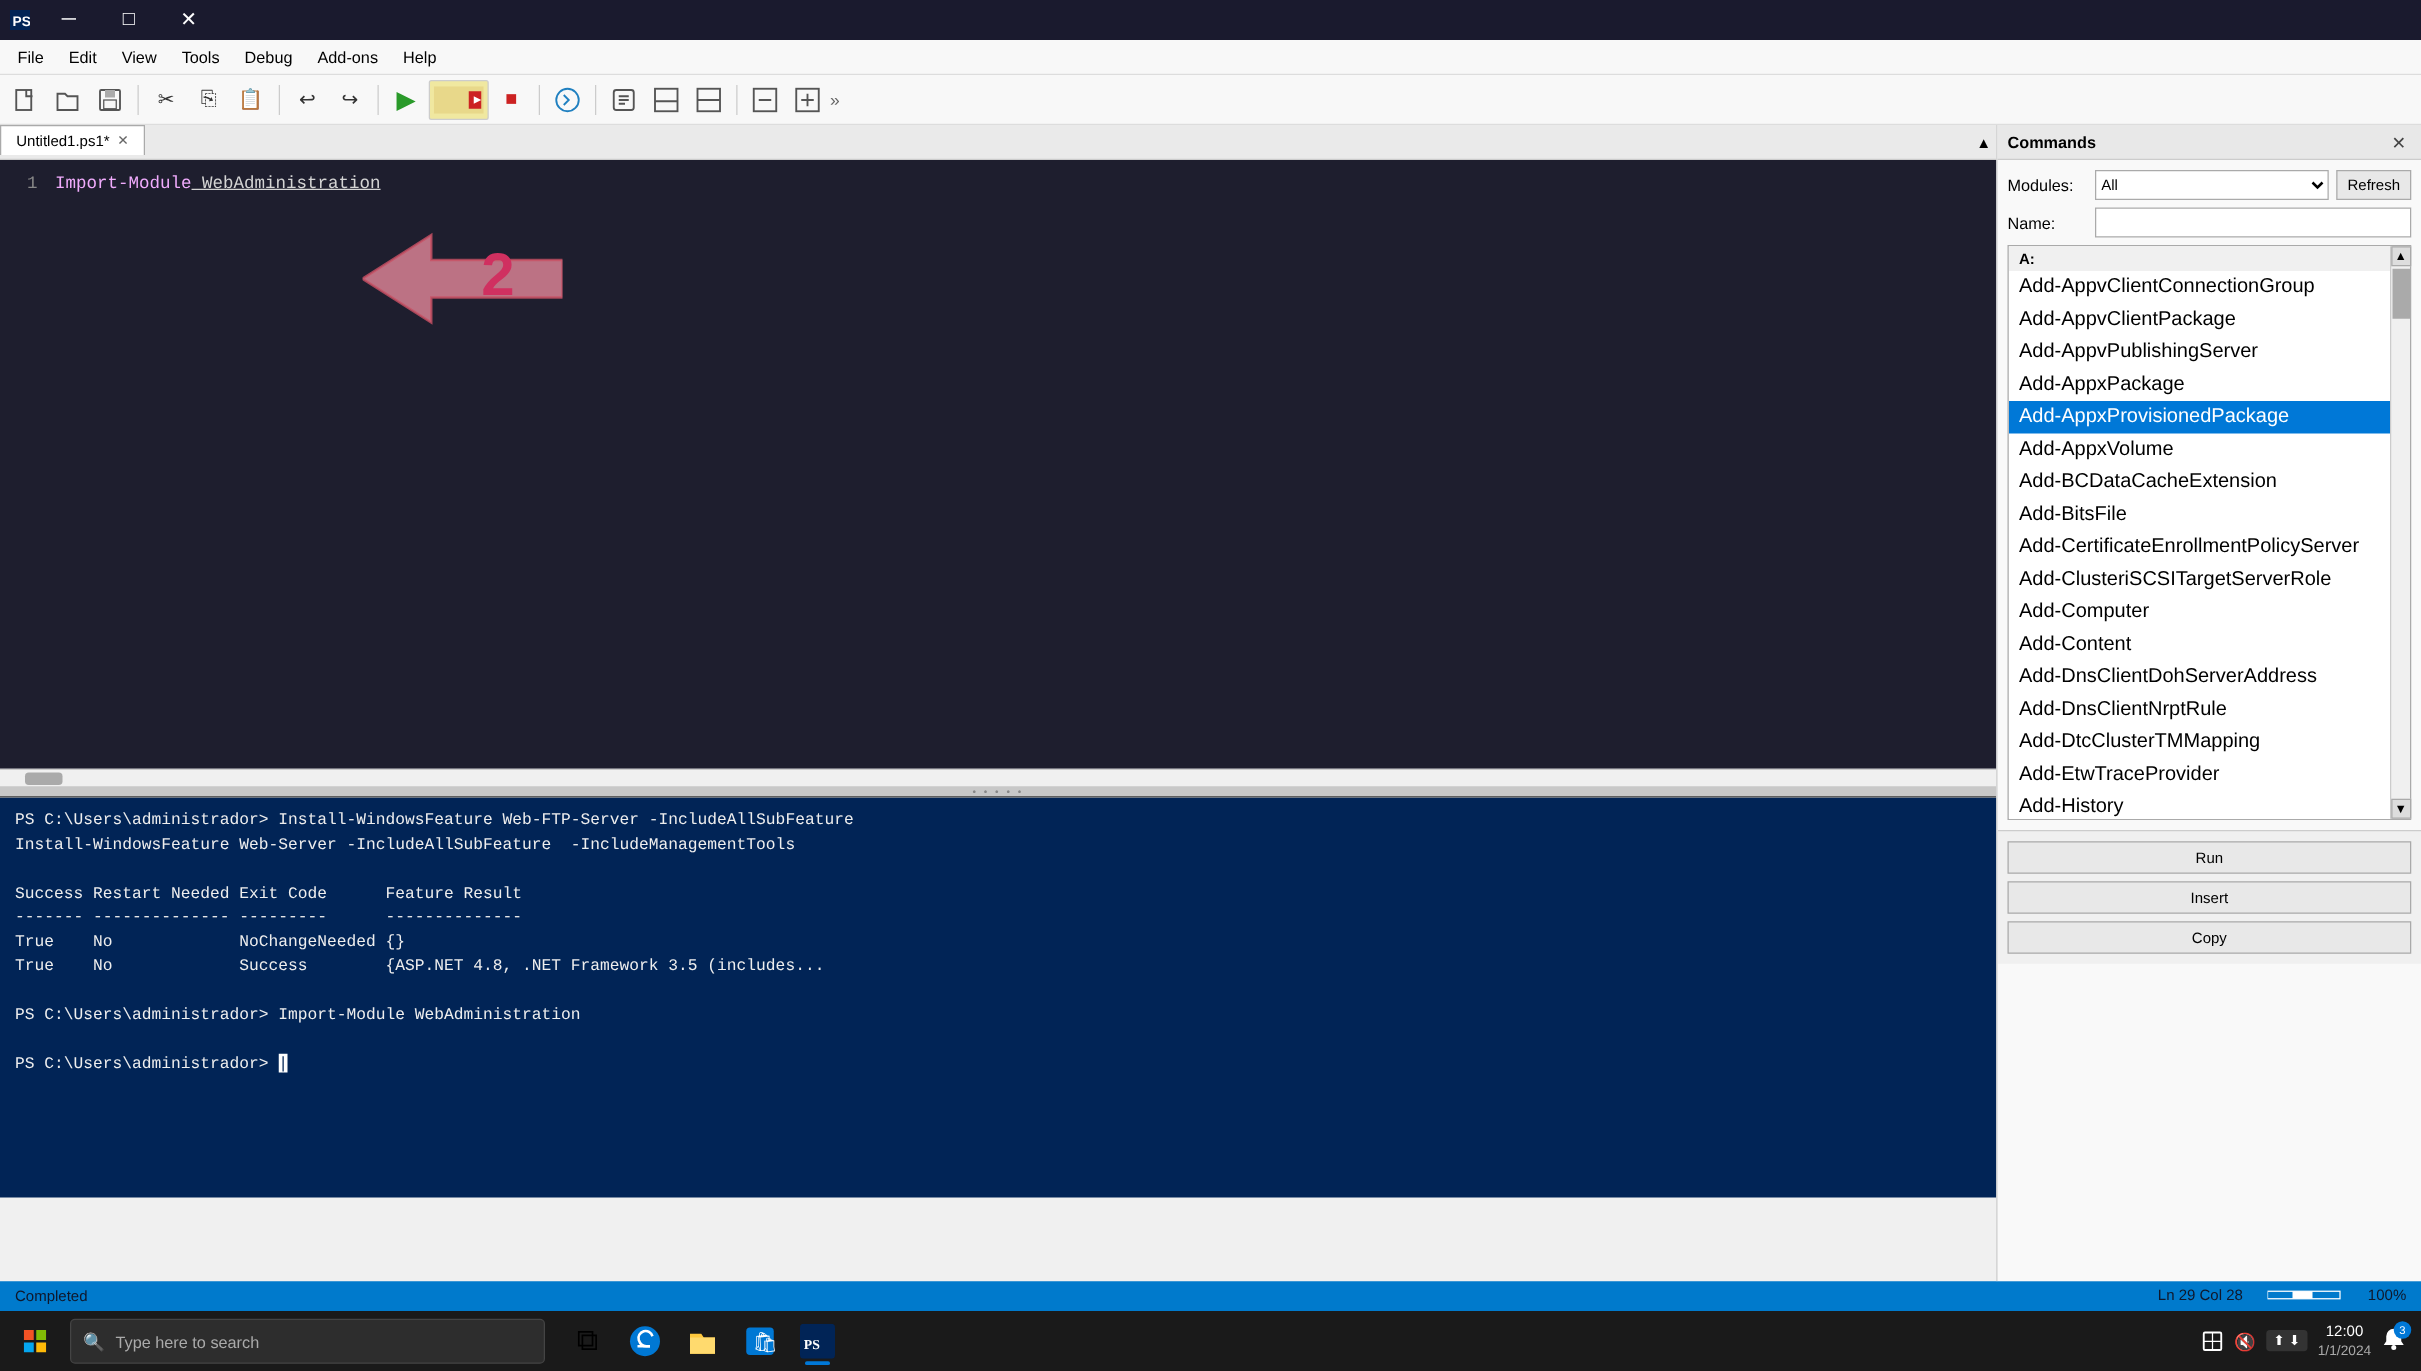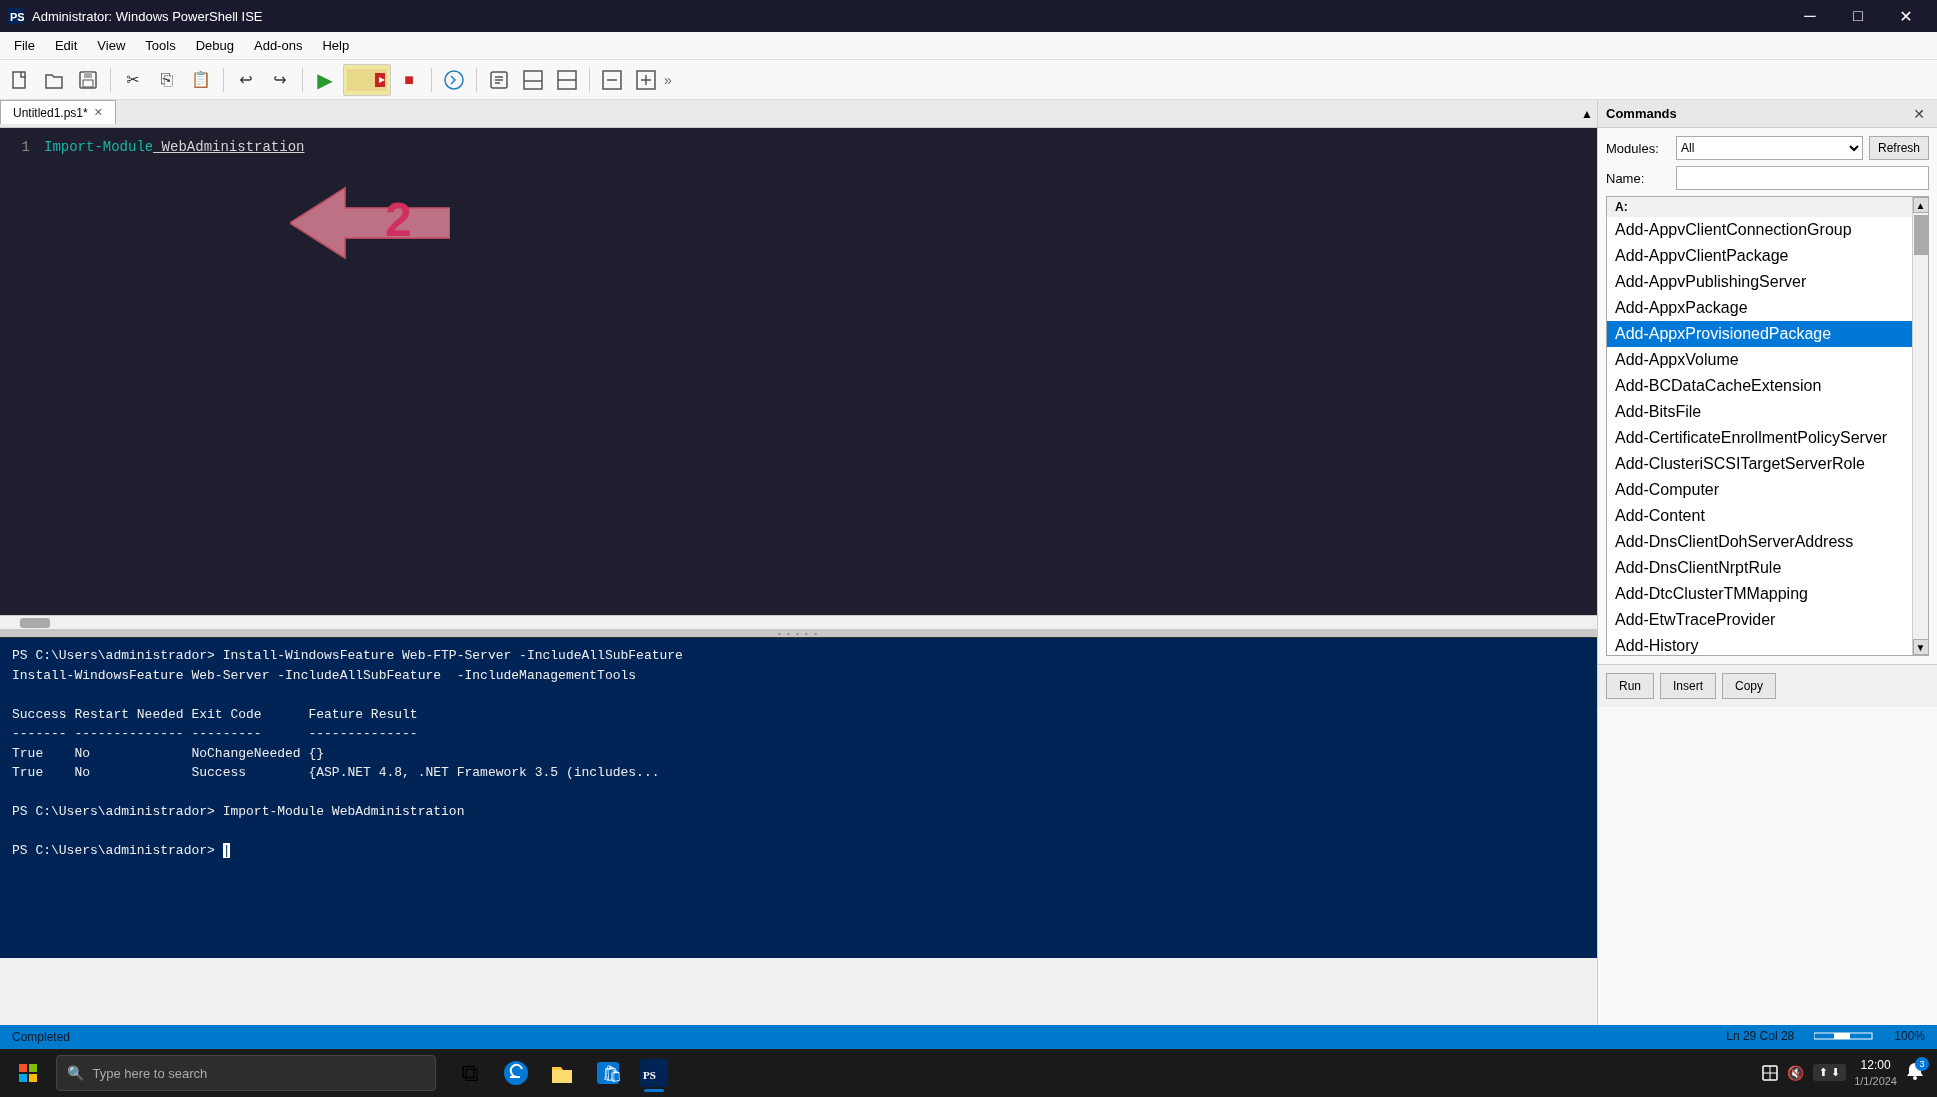--- a/index.html
+++ b/index.html
@@ -102,21 +102,21 @@
       line-height: 22px;
     }
     .line-num {
       width: 40px;
       text-align: right;
       padding-right: 10px;
       color: #888;
       user-select: none;
     }
     .line-content { flex: 1; padding-left: 4px; }
-    .kw-blue { color: #14b8a6; }
+    .kw-blue { color: #f0abfc; }
     .kw-white { color: #d4d4d4; text-decoration: underline; }
 
     
     .console-area {
       height: 320px;
       background: #012456;
       color: #eee;
       font-family: 'Consolas', 'Courier New', monospace;
       font-size: 13px;
       padding: 8px 12px;
@@ -229,20 +229,21 @@
       margin: 2px;
     }
 
     
     .commands-footer {
       padding: 8px;
       display: flex;
       gap: 6px;
       border-top: 1px solid #ccc;
       background: #f0f0f0;
+      flex-direction: column;
     }
     .commands-action-btn {
       height: 26px; padding: 0 12px;
       font-size: 12px;
       background: #e8e8e8;
       border: 1px solid #aaa;
       cursor: pointer;
     }
 
     
@@ -357,21 +358,20 @@
     }
   </style>
 </head>
 <body>
 
 <div class="title-bar">
   <svg width="16" height="16" viewBox="0 0 16 16">
     <rect width="16" height="16" fill="#012456"></rect>
     <text x="2" y="13" font-size="11" fill="white" font-weight="bold">PS</text>
   </svg>
-  <span style="flex:1;font-size:13px;">Administrator: Windows PowerShell ISE</span>
   <div class="title-bar-controls">
     <button class="title-bar-btn">─</button>
     <button class="title-bar-btn">□</button>
     <button class="title-bar-btn close">✕</button>
   </div>
 </div>
 
 <div class="menu-bar">
   <span class="menu-item">File</span>
   <span class="menu-item">Edit</span>

